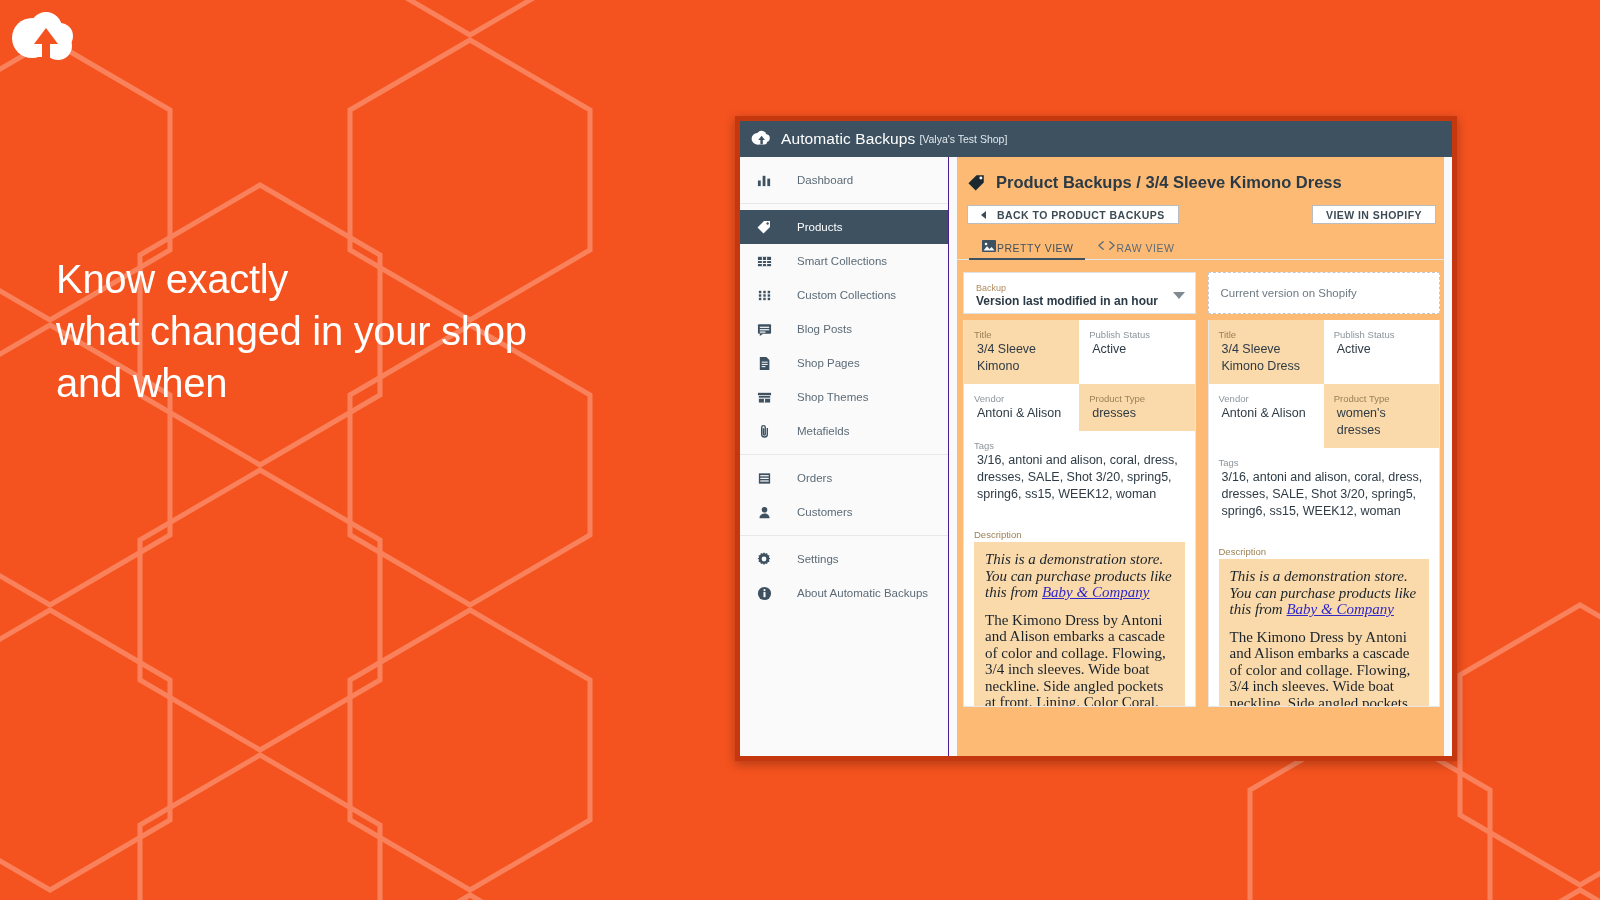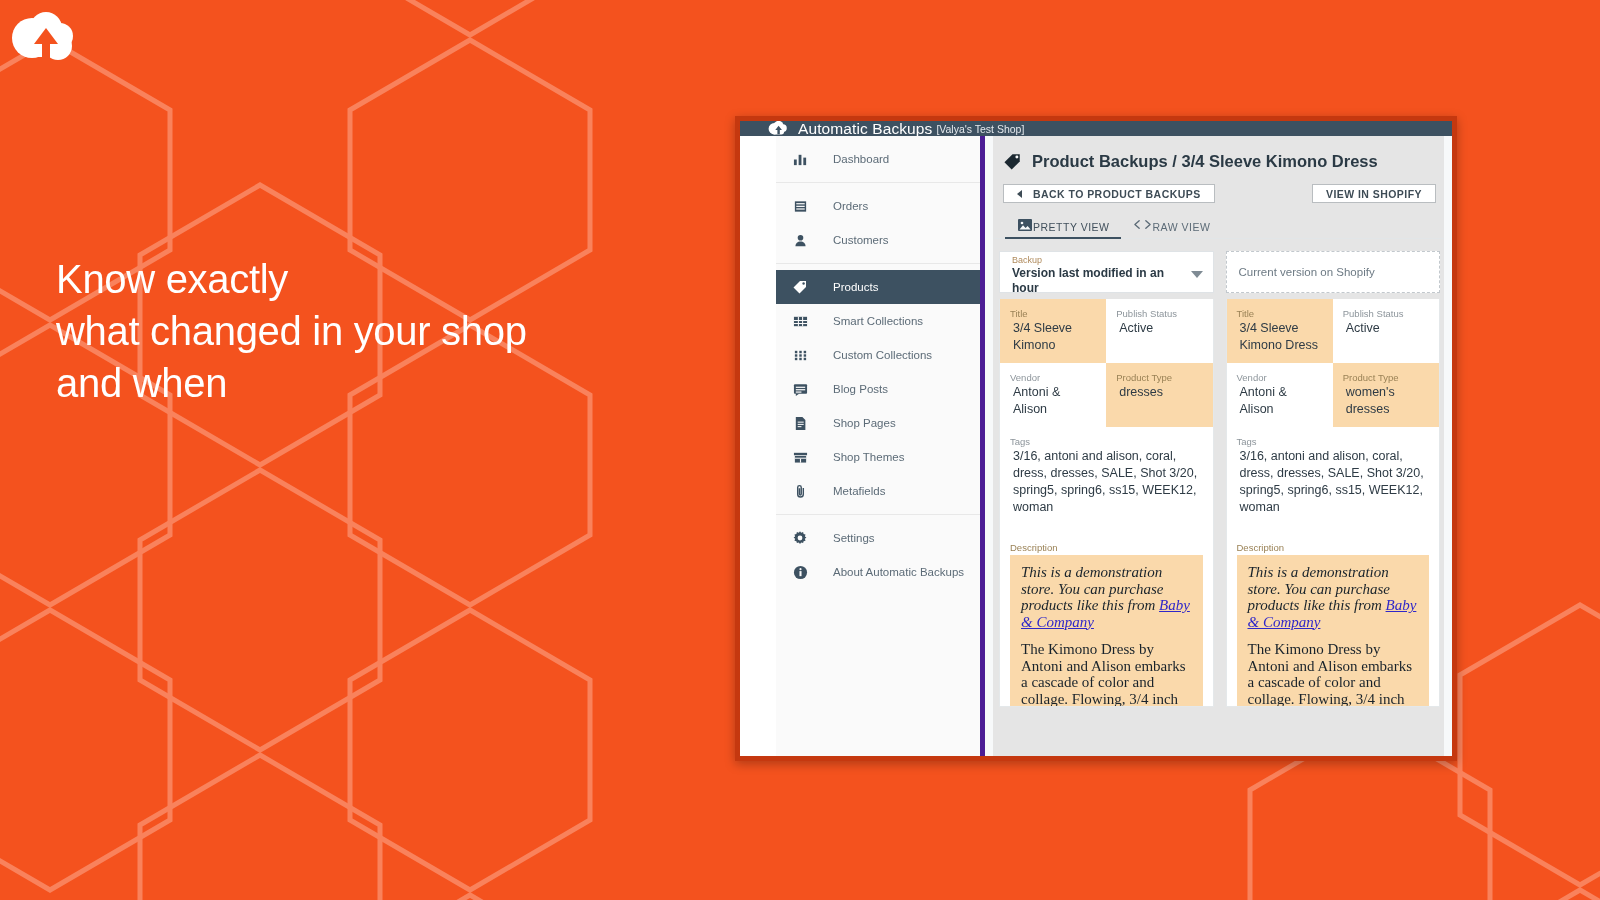--- a/index.html
+++ b/index.html
@@ -42,49 +42,48 @@
     background: #ffffff;
     border: 5px solid #c5380f;
     box-shadow: 0 3px 10px rgba(0,0,0,0.28);
     overflow: hidden;
     display: flex;
     flex-direction: column;
   }
 
   
   #title-bar {
-    height: 15px;
+    height: 36px;
     background: #3d5161;
     display: flex;
     align-items: center;
-    padding-left: 27px;
+    padding-left: 10px;
     flex: none;
   }
   #title-bar .cloud-mini { width: 22px; height: 20px; margin-right: 9px; }
   #app-title {
     color: #ffffff;
     font-size: 15.5px;
     letter-spacing: 0.1px;
   }
   #shop-name {
     color: #e4e9ed;
     font-size: 10.5px;
     margin-left: 4px;
   }
 
   #window-body { flex: 1; display: flex; min-height: 0; background: #ffffff; }
 
   
   #sidebar {
     width: 209px;
     background: #fafafa;
-    border-right: 5px solid #4c1d95;
+    border-right: 1px solid #4c1d95;
     flex: none;
     overflow: hidden;
-    margin-left: 36px;
   }
   .nav-group { border-bottom: 1px solid #e8e8e8; padding: 6px 0; }
   .nav-group.last { border-bottom: none; }
   .nav-item {
     height: 34px;
     display: flex;
     align-items: center;
     padding-left: 14px;
     cursor: pointer;
   }
@@ -106,21 +105,21 @@
 
   
   #main {
     flex: 1;
     background: #f7f9fa;
     min-width: 0;
     position: relative;
     overflow: hidden;
     padding: 0 8px;
   }
-  #main-inner { background: #e5e5e5; height: 100%; }
+  #main-inner { background: #fdba74; height: 100%; }
 
   #page-head {
     display: flex; align-items: center;
     padding: 16px 0 0 10px;
   }
   #page-head .tag-icon { width: 19px; height: 19px; flex: none; }
   #page-title {
     margin-left: 10px;
     font-size: 16.5px;
     font-weight: bold;
@@ -330,45 +329,20 @@
               <rect x="1" y="8" width="3" height="6"></rect>
                 <rect x="6" y="3" width="3" height="11"></rect>
                 <rect x="11" y="6" width="3" height="8"></rect>
             </svg>
           </span>
           <span class="nav-label">Dashboard</span>
         </div>
       </div>
 
       <div class="nav-group">
-        <div class="nav-item">
-          <span class="nav-icon">
-            <svg width="15" height="15" viewBox="0 0 16 16" fill="currentColor">
-              <rect x="2" y="2.5" width="12" height="11"></rect>
-              <g fill="#fafafa">
-                  <rect x="3.5" y="4.4" width="9" height="1.3"></rect>
-                  <rect x="3.5" y="7.2" width="9" height="1.3"></rect>
-                  <rect x="3.5" y="10" width="9" height="1.3"></rect>
-                </g>
-            </svg>
-          </span>
-          <span class="nav-label">Orders</span>
-        </div>
-        <div class="nav-item">
-          <span class="nav-icon">
-            <svg width="15" height="15" viewBox="0 0 16 16" fill="currentColor">
-              <circle cx="8" cy="5" r="3"></circle>
-              <path d="M2.6 14 c0-3 2.4-5 5.4-5 s5.4 2 5.4 5 z"></path>
-            </svg>
-          </span>
-          <span class="nav-label">Customers</span>
-        </div>
-      </div>
-
-      <div class="nav-group">
         <div class="nav-item active">
           <span class="nav-icon">
             <svg width="16" height="16" viewBox="0 0 16 16" fill="currentColor">
               <path d="M1.5 8.6 L8 2.1 h6 v6 l-6.5 6.5z"></path>
                 <circle cx="11.6" cy="4.5" r="1.2" fill="#3d5161"></circle>
             </svg>
           </span>
           <span class="nav-label">Products</span>
         </div>
         <div class="nav-item">
@@ -443,20 +417,45 @@
           </span>
           <span class="nav-label">Shop Themes</span>
         </div>
         <div class="nav-item">
           <span class="nav-icon">
             <svg width="15" height="15" viewBox="0 0 16 16" fill="none" stroke="currentColor" stroke-width="1.5">
               <path d="M11 4.2 v6.6 a3 3 0 0 1 -6 0 V3.6 a1.9 1.9 0 0 1 3.8 0 v7.1 a0.95 0.95 0 0 1 -1.9 0 V4.4"></path>
             </svg>
           </span>
           <span class="nav-label">Metafields</span>
+        </div>
+      </div>
+
+      <div class="nav-group">
+        <div class="nav-item">
+          <span class="nav-icon">
+            <svg width="15" height="15" viewBox="0 0 16 16" fill="currentColor">
+              <rect x="2" y="2.5" width="12" height="11"></rect>
+              <g fill="#fafafa">
+                  <rect x="3.5" y="4.4" width="9" height="1.3"></rect>
+                  <rect x="3.5" y="7.2" width="9" height="1.3"></rect>
+                  <rect x="3.5" y="10" width="9" height="1.3"></rect>
+                </g>
+            </svg>
+          </span>
+          <span class="nav-label">Orders</span>
+        </div>
+        <div class="nav-item">
+          <span class="nav-icon">
+            <svg width="15" height="15" viewBox="0 0 16 16" fill="currentColor">
+              <circle cx="8" cy="5" r="3"></circle>
+              <path d="M2.6 14 c0-3 2.4-5 5.4-5 s5.4 2 5.4 5 z"></path>
+            </svg>
+          </span>
+          <span class="nav-label">Customers</span>
         </div>
       </div>
 
       <div class="nav-group last">
         <div class="nav-item">
           <span class="nav-icon">
             <svg width="16" height="16" viewBox="0 0 16 16" fill="currentColor">
               <path d="M8 1.2 l1.2 1.5 1.9-.6 .5 1.9 1.9 .5 -.6 1.9 1.5 1.2 -1.5 1.2 .6 1.9 -1.9 .5 -.5 1.9 -1.9-.6 -1.2 1.5 -1.2-1.5 -1.9 .6 -.5-1.9 -1.9-.5 .6-1.9 -1.5-1.2 1.5-1.2 -.6-1.9 1.9-.5 .5-1.9 1.9 .6 z"></path>
               <circle cx="8" cy="8" r="2.4" fill="#fafafa"></circle>
             </svg>

